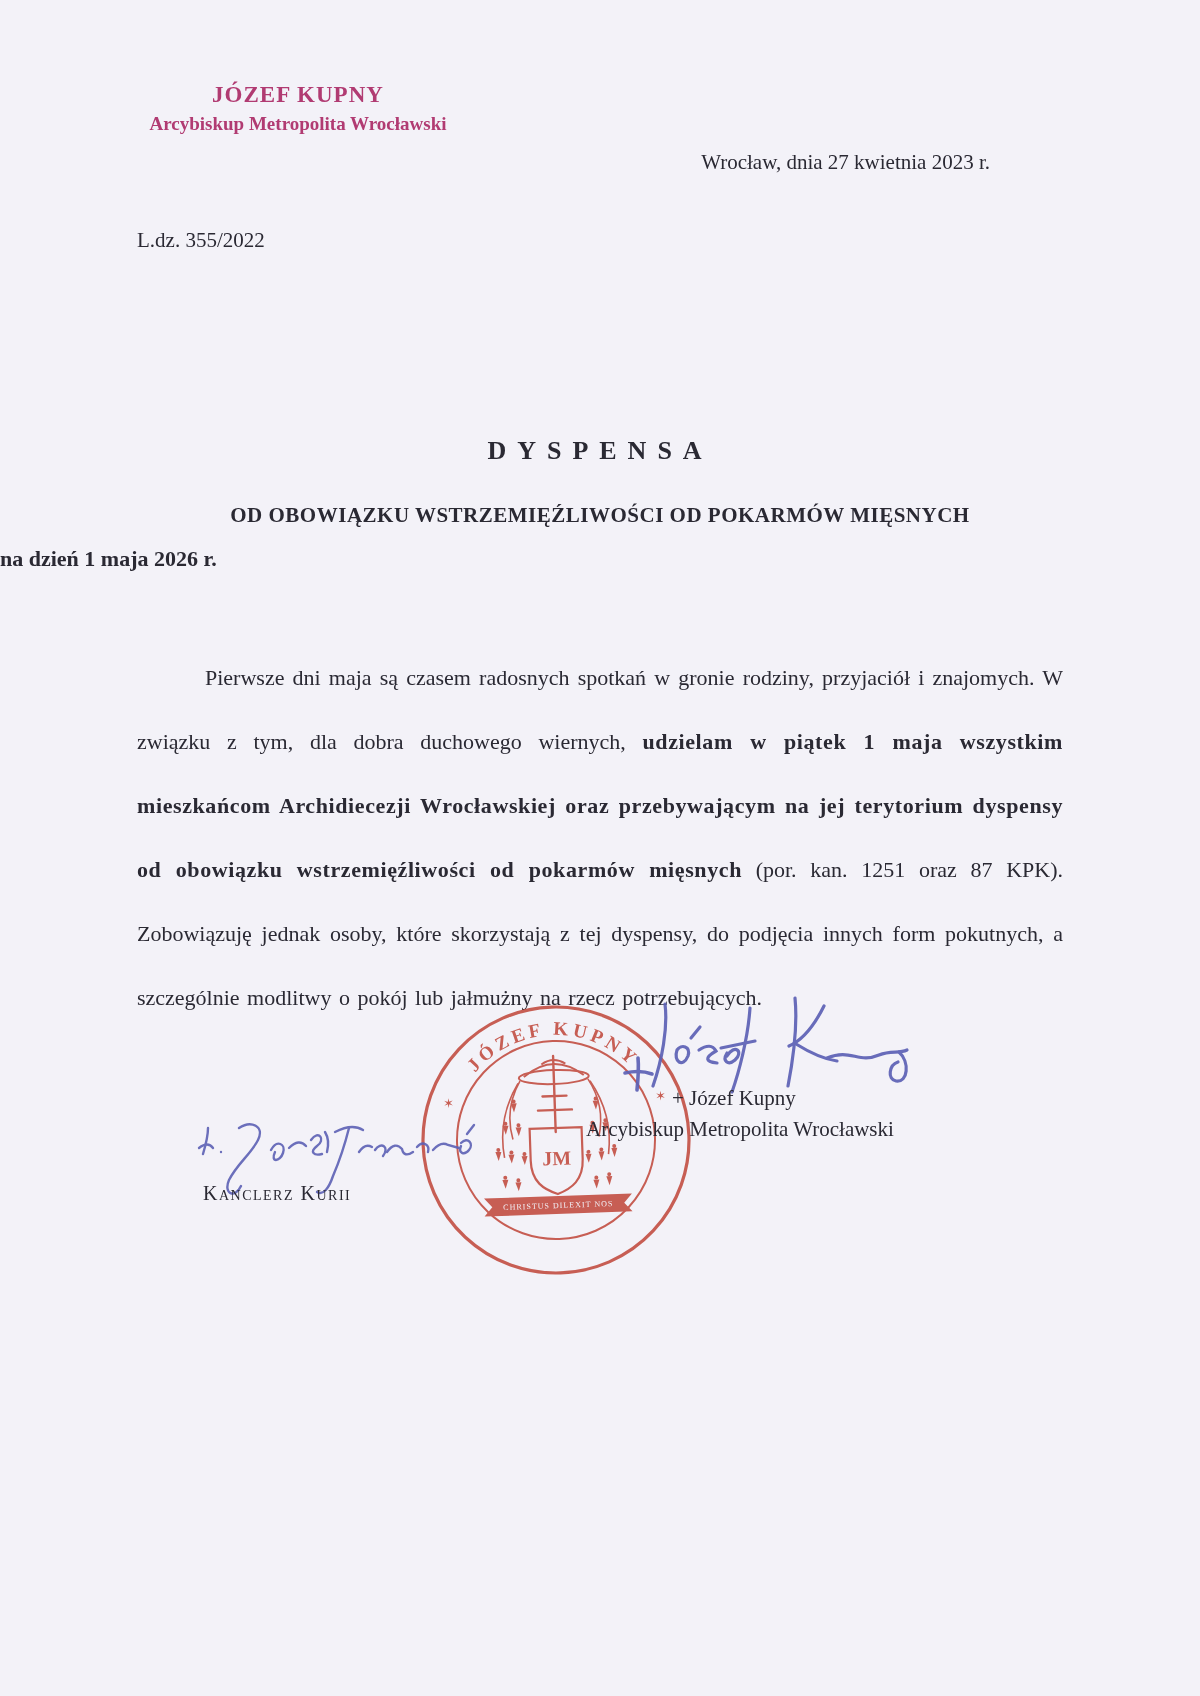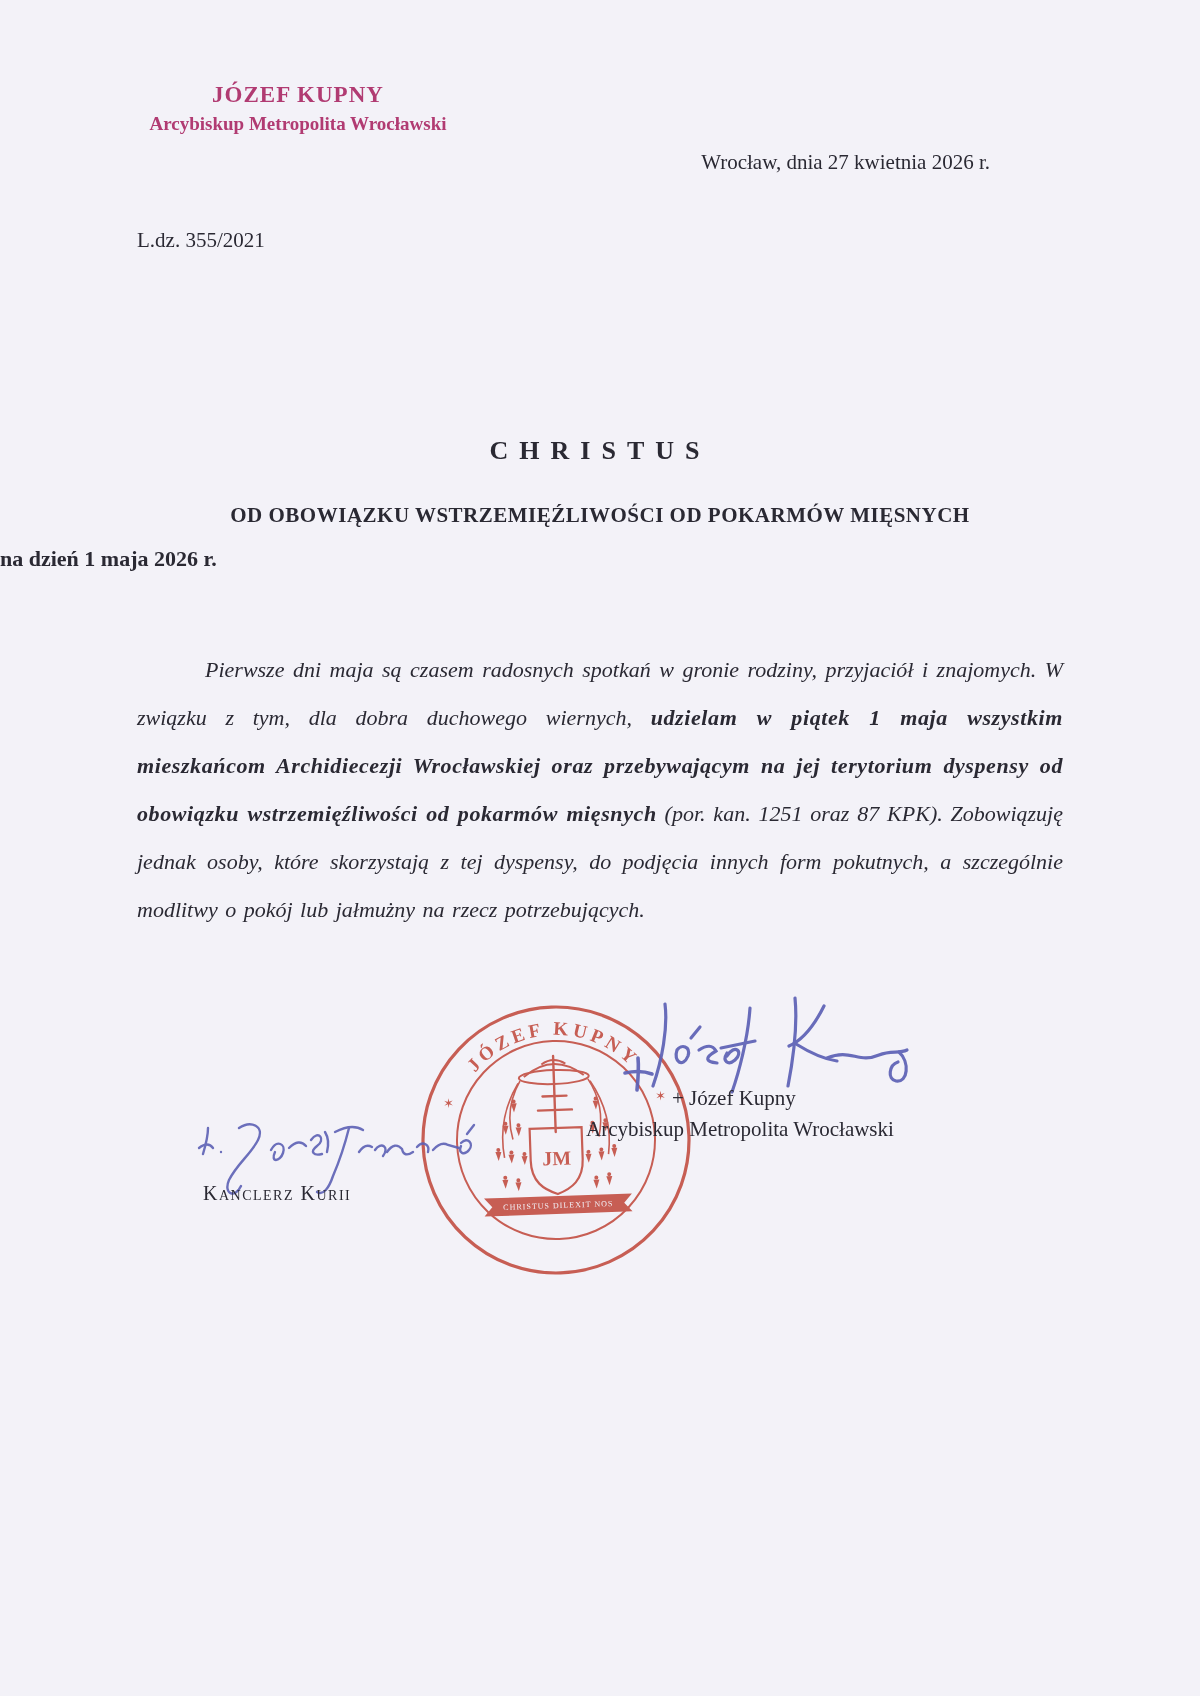--- a/index.html
+++ b/index.html
@@ -23,24 +23,23 @@
   .refnum{top:228px;left:137px;font-size:21px;}
 
   
   .doc-title{top:436px;left:0;width:100%;text-align:center;font-size:26px;font-weight:bold;letter-spacing:11px;}
   .doc-subtitle{top:503px;left:0;width:100%;text-align:center;font-size:21px;font-weight:bold;letter-spacing:0.5px;}
   .doc-subdate{top:546px;left:0;width:100%;text-align:left;font-size:22px;font-weight:bold;}
 
   
   .body-text{
     top:646px;left:137px;width:926px;
-    font-size:22px;line-height:48px;
+    font-size:22px;line-height:64px;
     text-align:justify;text-indent:68px;
     word-spacing:2px;
-    font-style:italic;
   }
   .body-text b{letter-spacing:0.6px;}
 
   
   .typed-name{top:1086px;left:672px;font-size:21px;}
   .typed-title{top:1117px;left:586px;font-size:21px;}
   .chancellor-label{top:1150px;left:203px;font-size:20px;font-variant:small-caps;letter-spacing:1.5px;margin-top:32px;}
 
   svg text{font-family:"Liberation Serif", serif;}
   .stamp-svg{left:416px;top:1000px;opacity:0.88;}
@@ -48,25 +47,25 @@
   .sig2-svg{left:183px;top:1098px;}
 </style>
 </head>
 <body>
 
 <div class="abs letterhead">
   <div class="lh-name">JÓZEF KUPNY</div>
   <div class="lh-title">Arcybiskup Metropolita Wrocławski</div>
 </div>
 
-<div class="abs dateline">Wrocław, dnia 27 kwietnia 2026 r.</div>
+<div class="abs dateline">Wrocław, dnia 27 kwietnia 2023 r.</div>
 
-<div class="abs refnum">L.dz. 355/2021</div>
+<div class="abs refnum">L.dz. 355/2022</div>
 
-<div class="abs doc-title">CHRISTUS</div>
+<div class="abs doc-title">DYSPENSA</div>
 <div class="abs doc-subtitle">OD OBOWIĄZKU WSTRZEMIĘŹLIWOŚCI OD POKARMÓW MIĘSNYCH</div>
 <div class="abs doc-subdate">na dzień 1 maja 2026 r.</div>
 
 <div class="abs body-text"><span>Pierwsze dni maja są czasem radosnych spotkań w gronie rodziny, przyjaciół i znajomych. W związku z tym, dla dobra duchowego wiernych, </span><b>udzielam w piątek 1 maja wszystkim mieszkańcom Archidiecezji Wrocławskiej oraz przebywającym na jej terytorium dyspensy od obowiązku wstrzemięźliwości od pokarmów mięsnych</b><span> (por. kan. 1251 oraz 87 KPK). Zobowiązuję jednak osoby, które skorzystają z tej dyspensy, do podjęcia innych form pokutnych, a szczególnie modlitwy o pokój lub jałmużny na rzecz potrzebujących.</span></div>
 
 <svg class="abs stamp-svg" width="280" height="280" viewBox="0 0 280 280">
   <g stroke="#c14a3e" fill="none" transform="rotate(-2 140 140)">
     <circle cx="140" cy="140" r="133" stroke-width="3.2"></circle>
     <circle cx="140" cy="140" r="99" stroke-width="2"></circle>
 

